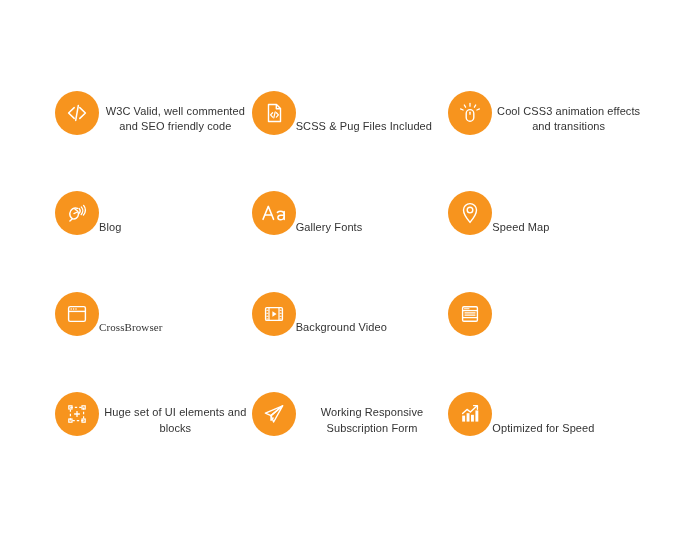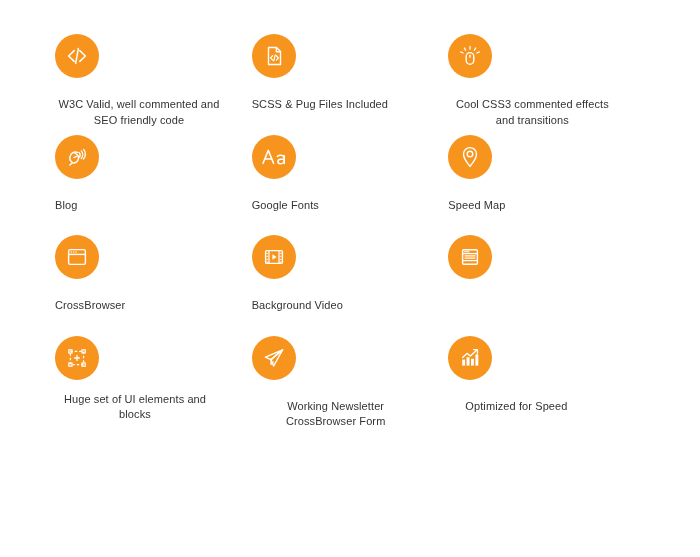--- a/index.html
+++ b/index.html
@@ -21,22 +21,22 @@
     padding: 34px 55px 20px 55px;
     display: grid;
     grid-template-columns: repeat(3, 1fr);
     grid-template-rows: repeat(5, 1fr);
     column-gap: 0px;
     row-gap: 0px;
   }
 
   .feature-item {
     display: flex;
-    flex-direction: column;
-    align-items: flex-start;
+    flex-direction: row;
+    align-items: flex-end;
     text-align: center;
   }
 
   .icon-circle {
     width: 44px;
     height: 44px;
     border-radius: 50%;
     display: flex;
     align-items: center;
     justify-content: center;
@@ -95,21 +95,21 @@
       <svg width="26" height="26" viewBox="0 0 26 26" fill="none">
         <rect x="9.2" y="9.6" width="7.6" height="11.6" rx="3.8" stroke="#fff" stroke-width="1.4"></rect>
         <path d="M13 12.2 V14.2" stroke="#fff" stroke-width="1.4" stroke-linecap="round"></path>
         <path d="M13 3.4 V6.2" stroke="#fff" stroke-width="1.3" stroke-linecap="round"></path>
         <path d="M7.3 5.0 L8.6 7.2" stroke="#fff" stroke-width="1.3" stroke-linecap="round"></path>
         <path d="M18.7 5.0 L17.4 7.2" stroke="#fff" stroke-width="1.3" stroke-linecap="round"></path>
         <path d="M3.6 8.9 L6.1 10.0" stroke="#fff" stroke-width="1.3" stroke-linecap="round"></path>
         <path d="M22.4 8.9 L19.9 10.0" stroke="#fff" stroke-width="1.3" stroke-linecap="round"></path>
       </svg>
     </div>
-    <div class="feature-label" style="color: rgb(51, 51, 51);">Cool CSS3 commented effects and transitions</div>
+    <div class="feature-label" style="color: rgb(51, 51, 51);">Cool CSS3 animation effects and transitions</div>
   </div>
 
   <div class="feature-item">
     <div class="icon-circle" style="background: rgb(247, 148, 30);">
       <svg width="26" height="26" viewBox="0 0 26 26" fill="none">
         <path d="M13.6 8.4 C10.0 7.0 6.2 9.6 5.8 13.4 C5.6 15.6 6.6 17.6 8.4 18.7 L5.9 21.0" stroke="#fff" stroke-width="1.4" stroke-linecap="round" stroke-linejoin="round"></path>
         <path d="M8.4 18.7 C11.2 19.6 14.1 17.6 14.4 14.6 C14.6 12.3 13.2 10.2 11.1 9.4" stroke="#fff" stroke-width="1.4" stroke-linecap="round" stroke-linejoin="round"></path>
         <path d="M9.9 13.6 L13.3 12.0" stroke="#fff" stroke-width="1.2" stroke-linecap="round"></path>
         <path d="M14.9 13.6 C16.3 12.2 16.4 10.0 15.1 8.6" stroke="#fff" stroke-width="1.4" stroke-linecap="round"></path>
         <path d="M17.2 14.4 C19.2 12.4 19.3 9.2 17.4 7.1" stroke="#fff" stroke-width="1.4" stroke-linecap="round"></path>
@@ -122,21 +122,21 @@
   <div class="feature-item">
     <div class="icon-circle" style="background: rgb(247, 148, 30);">
       <svg width="30" height="26" viewBox="0 0 30 26" fill="none">
         <path d="M4.0 19.4 L9.3 6.4 L14.6 19.4" stroke="#fff" stroke-width="1.5" stroke-linecap="round" stroke-linejoin="round"></path>
         <path d="M6.1 15.0 H12.6" stroke="#fff" stroke-width="1.5" stroke-linecap="round"></path>
         <path d="M25.2 11.6 V19.4" stroke="#fff" stroke-width="1.5" stroke-linecap="round"></path>
         <path d="M25.2 14.5 C25.2 12.4 23.6 11.2 21.6 11.2 C20.2 11.2 19.1 11.7 18.4 12.4" stroke="#fff" stroke-width="1.5" stroke-linecap="round" stroke-linejoin="round"></path>
         <path d="M25.2 15.3 H21.8 C20.2 15.3 18.9 16.2 18.9 17.6 C18.9 18.9 20.0 19.7 21.4 19.7 C23.2 19.7 25.2 18.4 25.2 16.4" stroke="#fff" stroke-width="1.5" stroke-linecap="round" stroke-linejoin="round"></path>
       </svg>
     </div>
-    <div class="feature-label" style="color: rgb(51, 51, 51);">Google Fonts</div>
+    <div class="feature-label" style="color: rgb(51, 51, 51);">Gallery Fonts</div>
   </div>
 
   <div class="feature-item">
     <div class="icon-circle" style="background: rgb(247, 148, 30);">
       <svg width="26" height="26" viewBox="0 0 26 26" fill="none">
         <path d="M13 3.6 C9.4 3.6 6.5 6.5 6.5 10.1 C6.5 14.9 13 22.4 13 22.4 C13 22.4 19.5 14.9 19.5 10.1 C19.5 6.5 16.6 3.6 13 3.6 Z" stroke="#fff" stroke-width="1.4" stroke-linejoin="round"></path>
         <circle cx="13" cy="10.1" r="2.8" stroke="#fff" stroke-width="1.4"></circle>
       </svg>
     </div>
     <div class="feature-label" style="color: rgb(51, 51, 51);">Speed Map</div>
@@ -146,21 +146,21 @@
   <div class="feature-item">
     <div class="icon-circle" style="background: rgb(247, 148, 30);">
       <svg width="26" height="26" viewBox="0 0 26 26" fill="none">
         <rect x="4.6" y="5.6" width="16.8" height="14.8" rx="1.6" stroke="#fff" stroke-width="1.4"></rect>
         <path d="M4.6 10.4 H21.4" stroke="#fff" stroke-width="1.4"></path>
         <circle cx="7.2" cy="8.0" r="0.75" fill="#fff"></circle>
         <circle cx="9.6" cy="8.0" r="0.75" fill="#fff"></circle>
         <circle cx="12.0" cy="8.0" r="0.75" fill="#fff"></circle>
       </svg>
     </div>
-    <div class="feature-label" style="color: rgb(51, 51, 51);">CrossBrowser</div>
+    <div class="feature-label" style="color: rgb(51, 51, 51); font-family: Liberation Serif, serif;">CrossBrowser</div>
   </div>
 
 
   <div class="feature-item">
     <div class="icon-circle" style="background: rgb(247, 148, 30);">
       <svg width="26" height="26" viewBox="0 0 26 26" fill="none">
         <rect x="4.6" y="6.6" width="16.8" height="12.8" rx="1.2" stroke="#fff" stroke-width="1.4"></rect>
         <path d="M8.0 6.6 V19.4" stroke="#fff" stroke-width="1.2"></path>
         <path d="M18.0 6.6 V19.4" stroke="#fff" stroke-width="1.2"></path>
         <path d="M5.9 9.3 H6.9 M5.9 12.3 H6.9 M5.9 15.3 H6.9 M5.9 18.0 H6.9" stroke="#fff" stroke-width="1.1" stroke-linecap="round"></path>
@@ -201,30 +201,30 @@
 
 
   <div class="feature-item">
     <div class="icon-circle" style="background: rgb(247, 148, 30);">
       <svg width="26" height="26" viewBox="0 0 26 26" fill="none">
         <path d="M21.6 4.8 L4.4 12.2 L10.0 14.6 L21.6 4.8 Z" stroke="#fff" stroke-width="1.4" stroke-linejoin="round"></path>
         <path d="M21.6 4.8 L10.0 14.6 L12.6 21.0 L21.6 4.8 Z" stroke="#fff" stroke-width="1.4" stroke-linejoin="round"></path>
         <path d="M10.0 14.6 L10.0 19.3 L12.6 16.6" stroke="#fff" stroke-width="1.3" stroke-linejoin="round"></path>
       </svg>
     </div>
-    <div class="feature-label" style="color: rgb(51, 51, 51);">Working Newsletter CrossBrowser Form</div>
+    <div class="feature-label" style="color: rgb(51, 51, 51);">Working Responsive Subscription Form</div>
   </div>
 
   <div class="feature-item">
     <div class="icon-circle" style="background: rgb(247, 148, 30);">
       <svg width="26" height="26" viewBox="0 0 26 26" fill="none">
         <rect x="5.2" y="14.6" width="2.9" height="6.0" fill="#fff"></rect>
         <rect x="9.6" y="12.2" width="2.9" height="8.4" fill="#fff"></rect>
         <rect x="14.0" y="13.8" width="2.9" height="6.8" fill="#fff"></rect>
         <rect x="18.4" y="9.4" width="2.9" height="11.2" fill="#fff"></rect>
         <path d="M5.6 12.6 L10.0 8.4 L13.4 11.0 L19.8 4.9" stroke="#fff" stroke-width="1.4" stroke-linecap="round" stroke-linejoin="round"></path>
         <path d="M16.6 4.6 H20.4 V8.3" stroke="#fff" stroke-width="1.4" stroke-linecap="round" stroke-linejoin="round"></path>
       </svg>
     </div>
-    <div class="feature-label" style="color: rgb(51, 51, 51); margin-left: 17px;">Optimized for Speed</div>
+    <div class="feature-label" style="color: rgb(51, 51, 51);">Optimized for Speed</div>
   </div>
 
 </div>
 
 </body></html>

